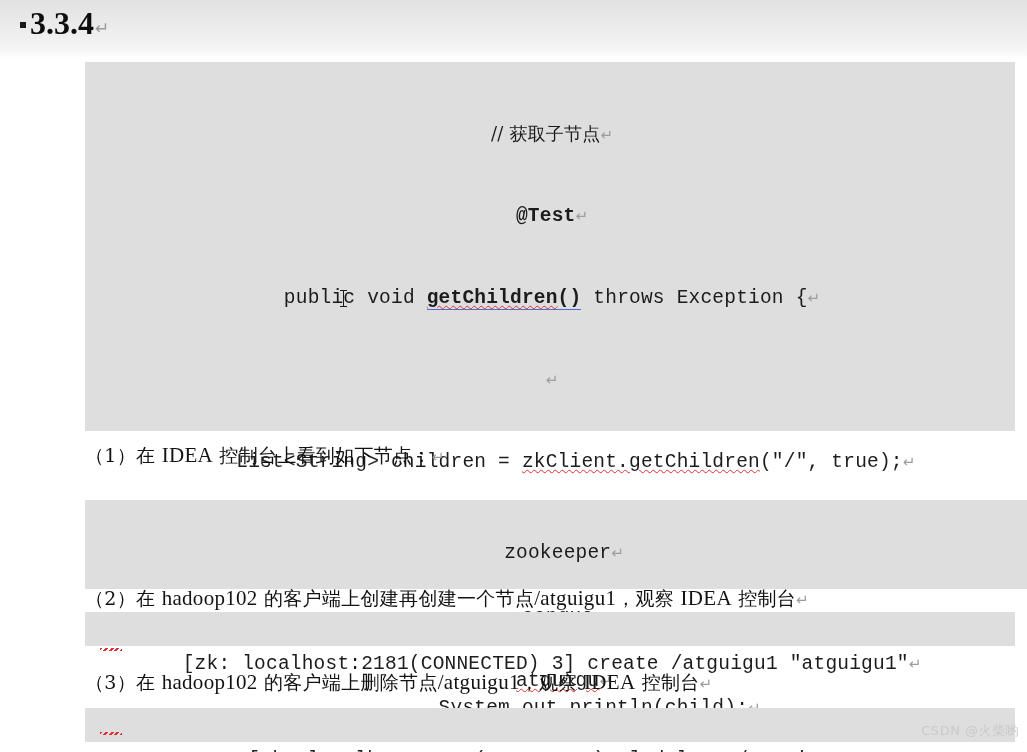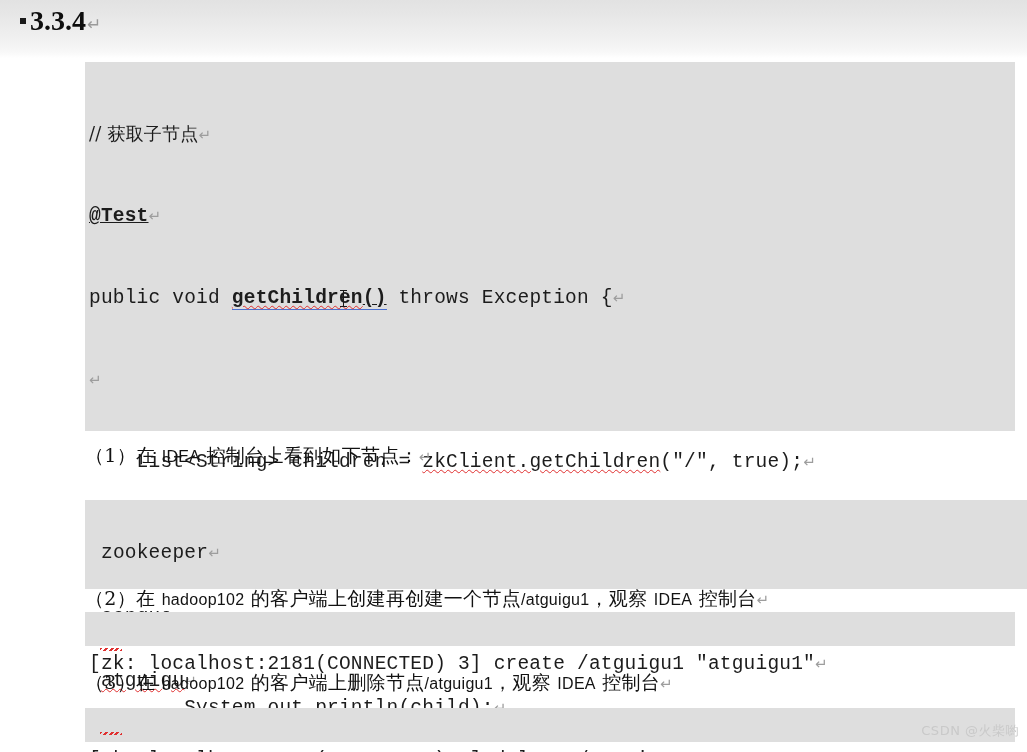--- a/index.html
+++ b/index.html
@@ -45,21 +45,21 @@
     width: 6px;
     height: 6px;
     background: #1a1a1a;
     margin-right: 4px;
     position: relative;
     top: -6px;
   }
   .heading .num {
     font-family: "Liberation Serif", serif;
     font-weight: bold;
-    font-size: 28px;
+    font-size: 32px;
     color: #0d0d0d;
     letter-spacing: 0px;
   }
   .heading .cn {
     font-family: "DejaVu Serif", serif;
     font-weight: bold;
     font-size: 27px;
     color: #0d0d0d;
     margin-left: 12px;
     letter-spacing: 1px;
@@ -71,35 +71,35 @@
     margin-left: 1px;
   }
 
   
   .codeblock {
     position: absolute;
     background: #dedede;
     font-family: "Liberation Mono", monospace;
     color: #1c1c1c;
     white-space: pre;
+    text-align: center;
   }
   .codeblock .line {
     white-space: pre;
     height: 28px;
     line-height: 28px;
     font-size: 19.5px;
     letter-spacing: 0.2px;
   }
   .cn-code {
     font-family: "DejaVu Serif", serif;
     font-size: 18px;
   }
   .bold {
     font-weight: bold;
-    text-decoration: underline;
   }
   .ret {
     font-family: "DejaVu Sans", sans-serif;
     font-size: 15px;
     color: #9d9d9d;
     letter-spacing: 0;
   }
 
   
   .sq {
@@ -121,22 +121,22 @@
   
   .para {
     position: absolute;
     font-family: "DejaVu Serif", serif;
     font-size: 19px;
     color: #121212;
     white-space: nowrap;
     letter-spacing: 0.3px;
   }
   .para .lat {
-    font-family: Liberation Sans, sans-serif;
-    font-size: 16px;
+    font-family: Liberation Serif, serif;
+    font-size: 21px;
   }
 
   
   .caret {
     position: absolute;
     width: 1px;
     height: 17px;
     background: #1a1a1a;
   }
   .caret::before,

